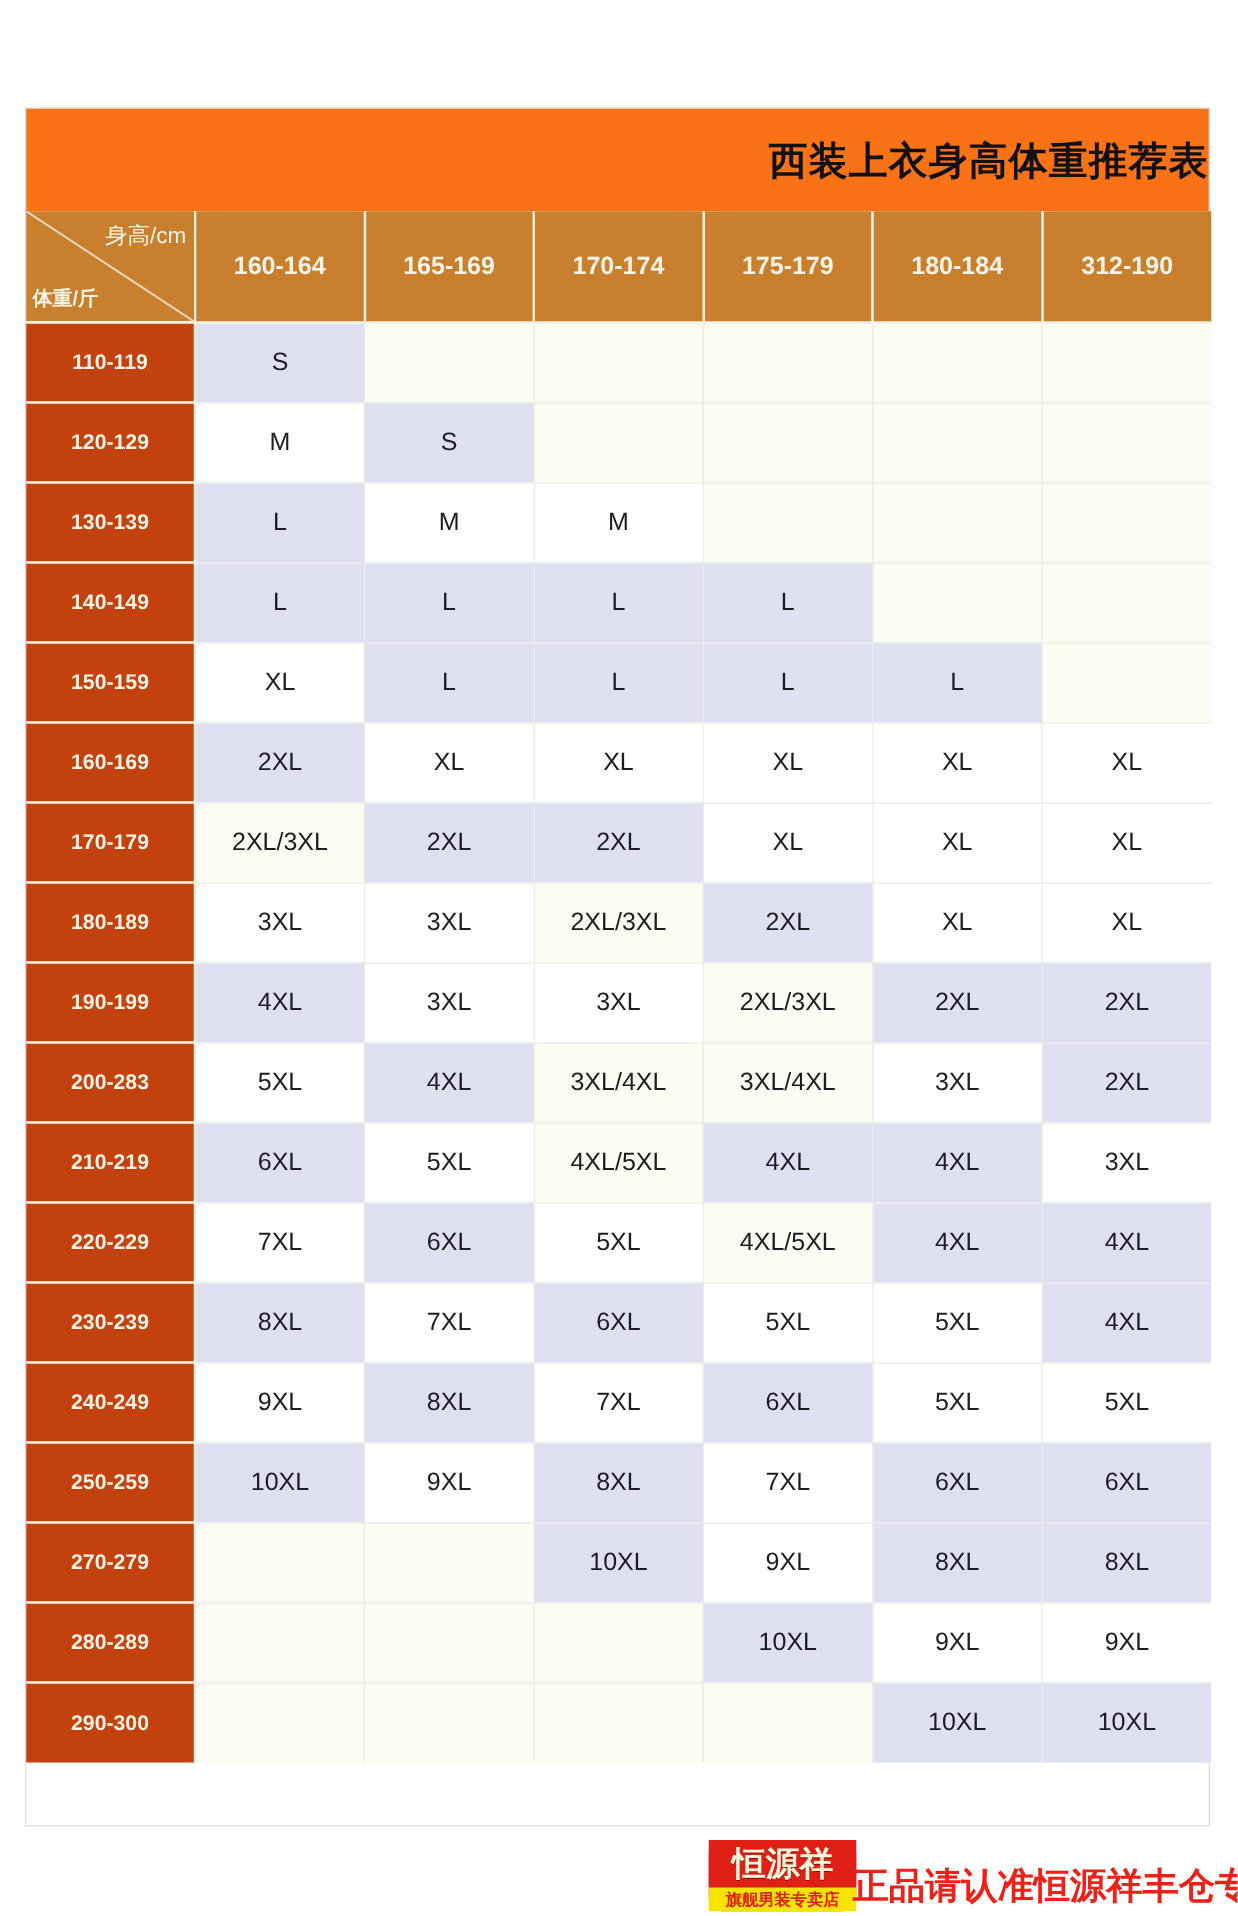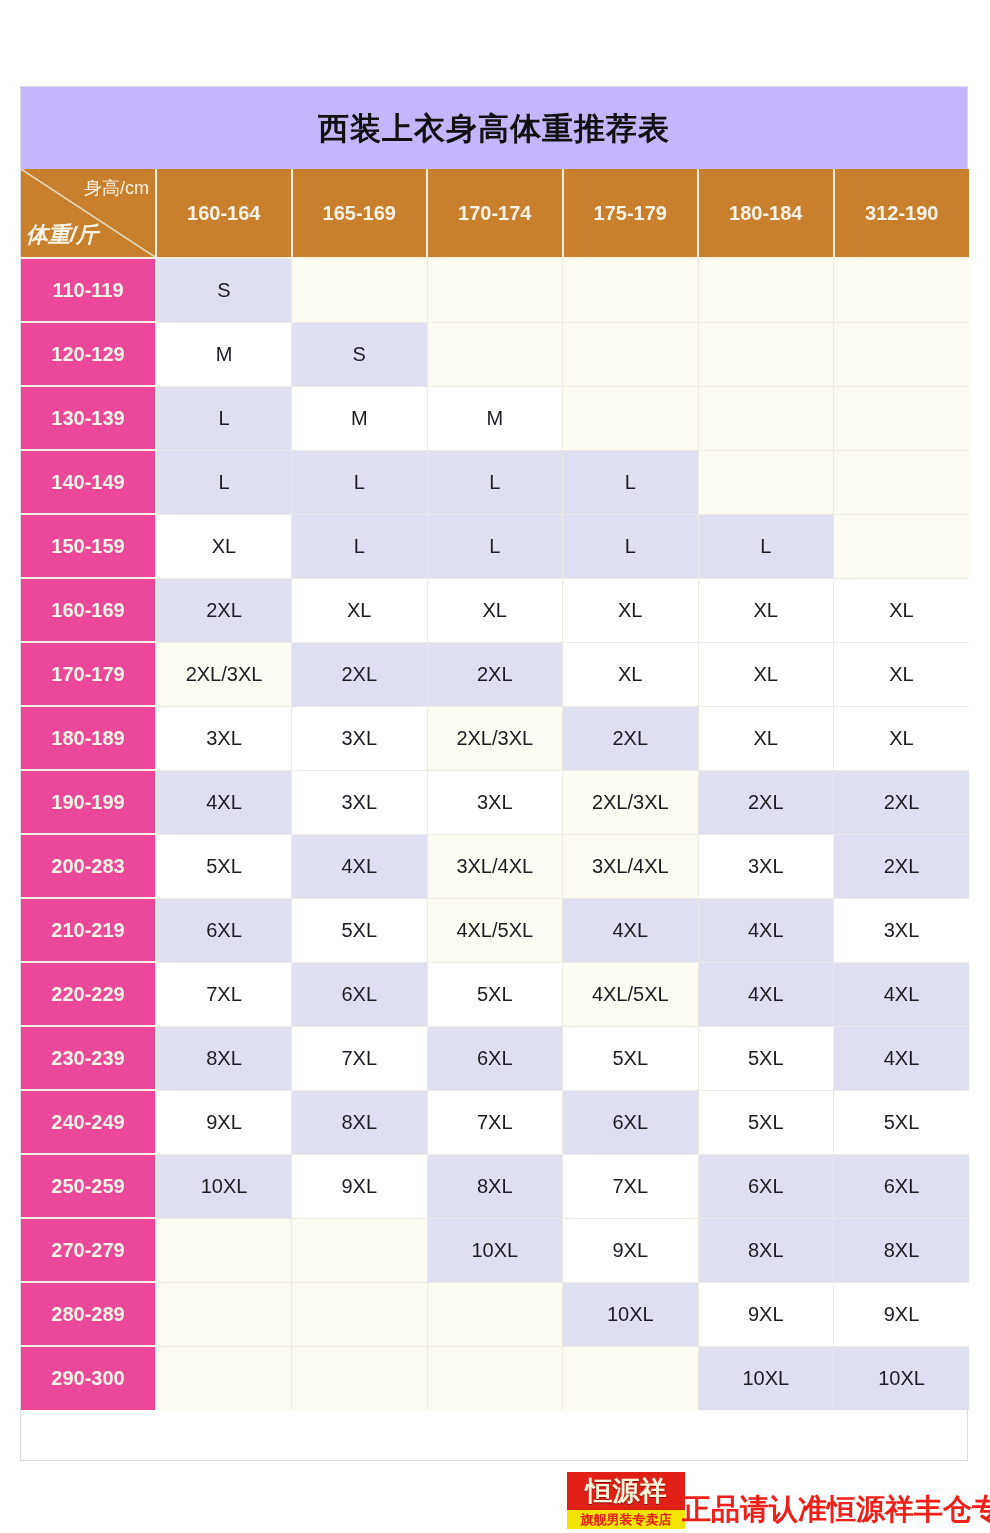--- a/index.html
+++ b/index.html
@@ -31,22 +31,22 @@
     height: 1375px;
     background: #ffffff;
     border: 1px solid #dcdcdc;
     box-sizing: border-box;
   }
 
   #title-bar {
     height: 82px;
     display: flex;
     align-items: center;
-    justify-content: center;
-    background: #c4b5fd;
+    justify-content: flex-end;
+    background: #f97316;
   }
   #title-text {
     font-size: 31px;
     font-weight: bold;
     color: #111111;
     letter-spacing: 1px;
     line-height: 1;
   }
 
   
@@ -95,47 +95,46 @@
     top: 7px;
     font-size: 18px;
     font-weight: normal;
     color: #fbf4e6;
     white-space: nowrap;
   }
   th.corner .hdr-w {
     position: absolute;
     left: 5px;
     bottom: 7px;
-    font-size: 22px;
+    font-size: 16px;
     font-weight: bold;
     color: #fbf4e6;
     white-space: nowrap;
-    font-style: italic;
   }
 
   
   tbody td {
     height: 64px;
     padding: 0;
     text-align: center;
     vertical-align: middle;
     font-size: 20px;
     color: #1c1c22;
     border-right: 1px solid #eceae2;
     border-bottom: 1px solid #eceae2;
     box-sizing: border-box;
   }
   tbody td:last-child { border-right: none; }
   tbody tr:last-child td { border-bottom: none; }
 
   tbody td.rowlabel {
-    background: #ec4899;
+    background: #c2410c;
     color: #fbf4e6;
     font-weight: bold;
-    font-size: 20px;
+    font-size: 17px;
     border-right: 2px solid #f6f1e2;
     border-bottom: 2px solid #f6f1e2;
   }
 
   td.c-lav   { background: #dee0f2; }
   td.c-white { background: #ffffff; }
   td.c-cream { background: #fdfcf2; }
 
   
   #footer {

